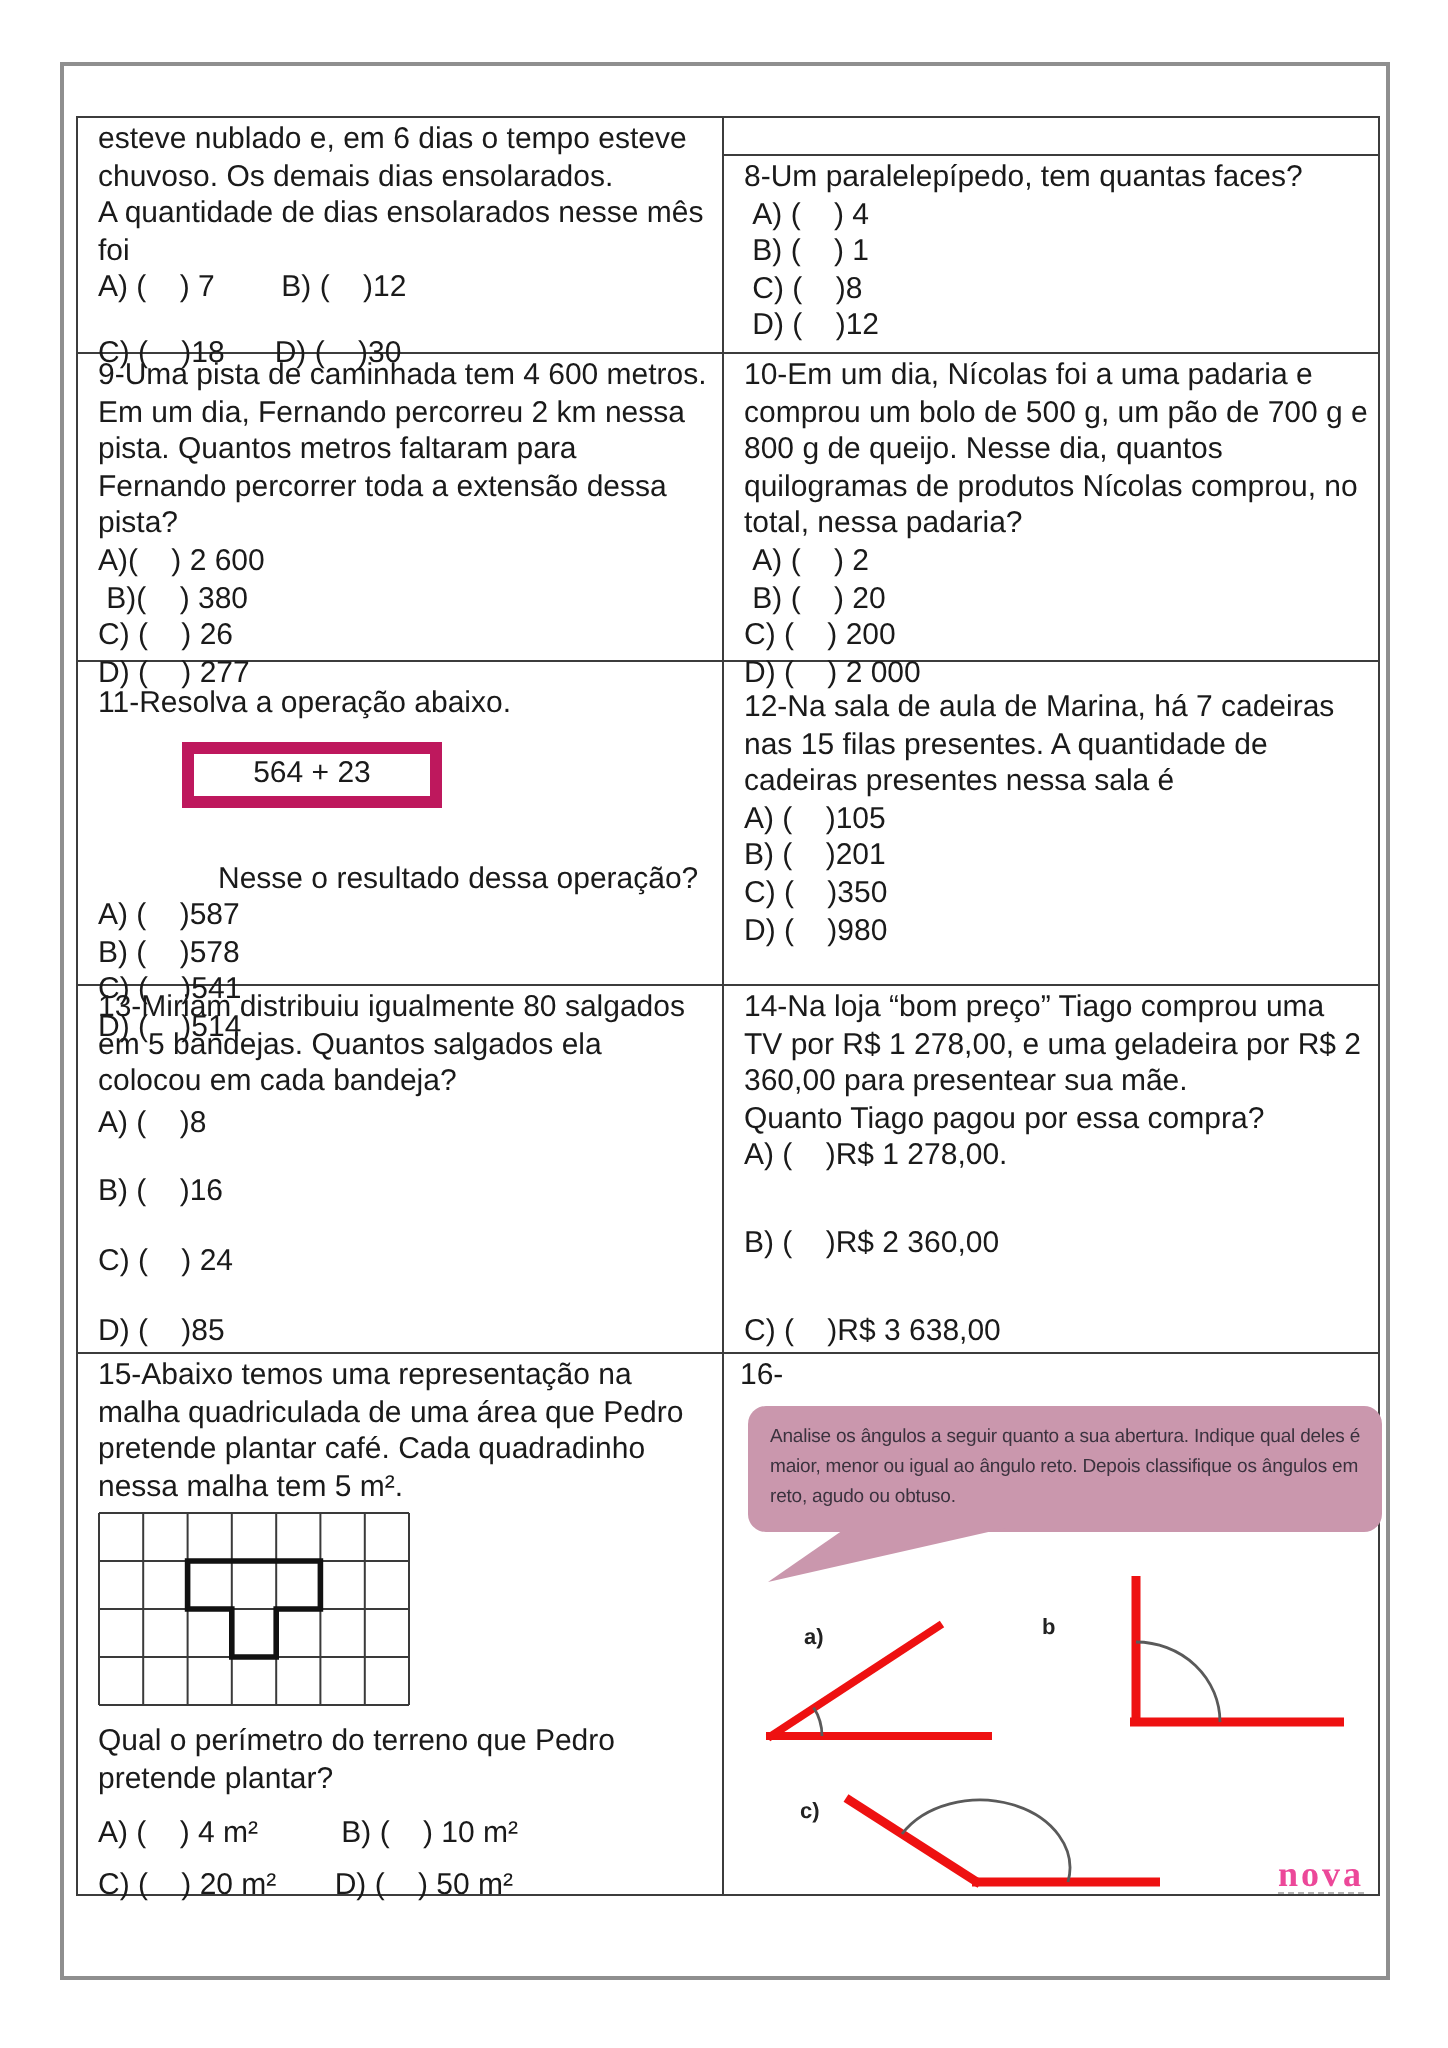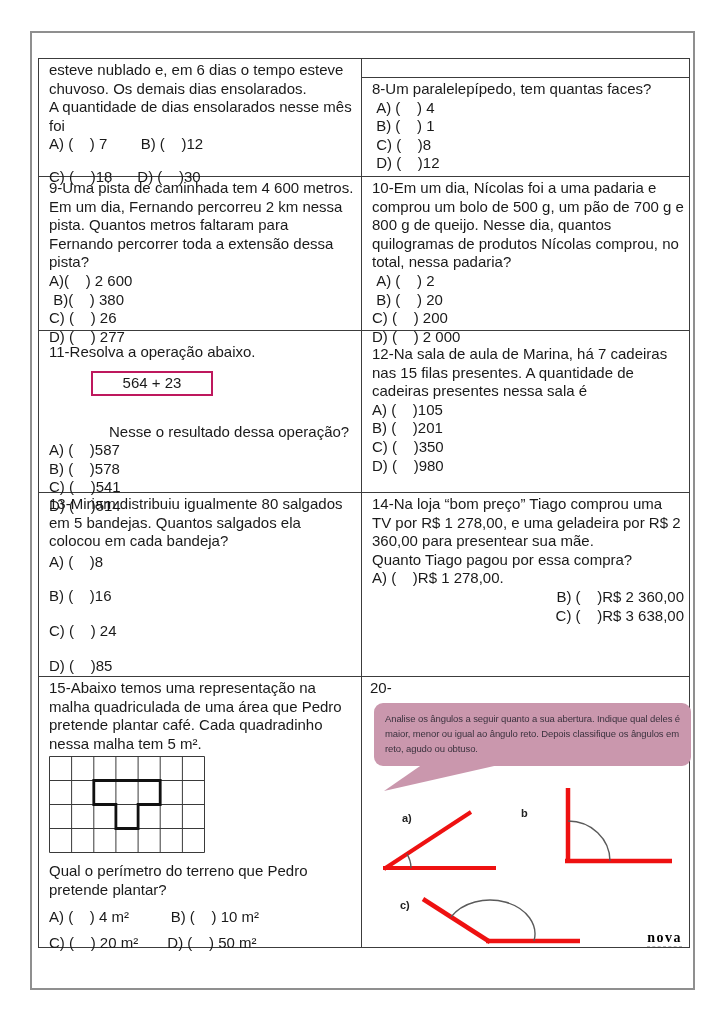--- a/index.html
+++ b/index.html
@@ -11,37 +11,37 @@
   .abs{position:absolute;box-sizing:border-box;}
   .sheet-border{left:30px;top:31px;width:665px;height:959px;border:2px solid #8f8f8f;}
   .tbl-border{left:38px;top:58px;width:652px;height:890px;border:1px solid #3c3c3c;}
   .vline{left:361px;top:58px;width:1px;height:890px;background:#3c3c3c;}
   .hline{left:38px;width:652px;height:1px;background:#3c3c3c;}
   .hsub{left:361px;top:77px;width:329px;height:1px;background:#3c3c3c;}
   .cell{padding:2px 6px 0 10px;}
   .opt{white-space:pre-wrap;}
   .gap14{margin-top:14px;}
   .gap16{margin-top:16px;}
-  .gap15{margin-top:0;text-align:right;}
-  .op-box{margin:9px 0 0 42px;width:118px;height:21px;border:2px solid #be185d;
+  .gap15{margin-top:25px;}
+  .op-box{margin:9px 0 0 42px;width:118px;height:21px;border:6px solid #be185d;
           text-align:center;line-height:20px;}
   .q11-question{margin:27px 0 0 60px;}
   .grid-fig{display:block;margin:3px 0 0 0;}
   .q15-question{margin-top:9px;}
   .q15-opts{margin-top:8px;}
   .bubble{
     left:12px;top:26px;width:317px;height:63px;border-radius:9px;
     background:#ca97ad;color:#3b323e;font-size:9.5px;line-height:15px;
     padding:8px 11px 0 11px;letter-spacing:-0.1px;
   }
   .bubble-tail{left:16px;top:87px;}
   .figures{left:9px;top:106px;}
   .nova{
     right:8px;bottom:0px;font-family:"Liberation Serif","DejaVu Serif",serif;
-    font-weight:bold;font-size:14px;color:#000000;letter-spacing:1.5px;
+    font-weight:bold;font-size:18px;color:#ec4899;letter-spacing:1.5px;
     border-bottom:1px dashed #b5b5b5;padding-bottom:1px;line-height:15px;
   }
 </style>
 </head>
 <body>
 
 <div class="abs sheet-border"></div>
 
 <div class="abs tbl-border"></div>
 <div class="abs vline"></div>
@@ -135,21 +135,21 @@
         <line x1="155.5" y1="0.5" x2="155.5" y2="96.5"></line>
     </g>
     <path d="M44.8,24.5 H111.2 V48.5 H89.1 V72.5 H66.9 V48.5 H44.8 Z" fill="none" stroke="#111" stroke-width="2.8"></path>
   </svg>
   <div class="q15-question">Qual o perímetro do terreno que Pedro pretende plantar?</div>
   <div class="opt q15-opts">A) (    ) 4 m²          B) (    ) 10 m²</div>
   <div class="opt" style="margin-top:8px">C) (    ) 20 m²       D) (    ) 50 m²</div>
 </div>
 
 <div class="abs" style="left:362px;top:677px;width:328px;height:270px">
-  <div style="padding:2px 0 0 8px">20-</div>
+  <div style="padding:2px 0 0 8px">16-</div>
 
   <div class="abs bubble">Analise os ângulos a seguir quanto a sua abertura. Indique qual deles é maior, menor ou igual ao ângulo reto. Depois classifique os ângulos em reto, agudo ou obtuso.</div>
   <svg class="abs bubble-tail" width="130" height="30" viewBox="0 0 130 30">
     <polygon points="45,0 125,0 6,27" fill="#ca97ad"></polygon>
   </svg>
 
   <svg class="abs figures" width="322" height="164" viewBox="0 0 322 164">
 
     <text x="31" y="39" font-size="11" font-weight="bold" fill="#222">a)</text>
     <g stroke="#ee1111" stroke-width="4" stroke-linecap="butt">

